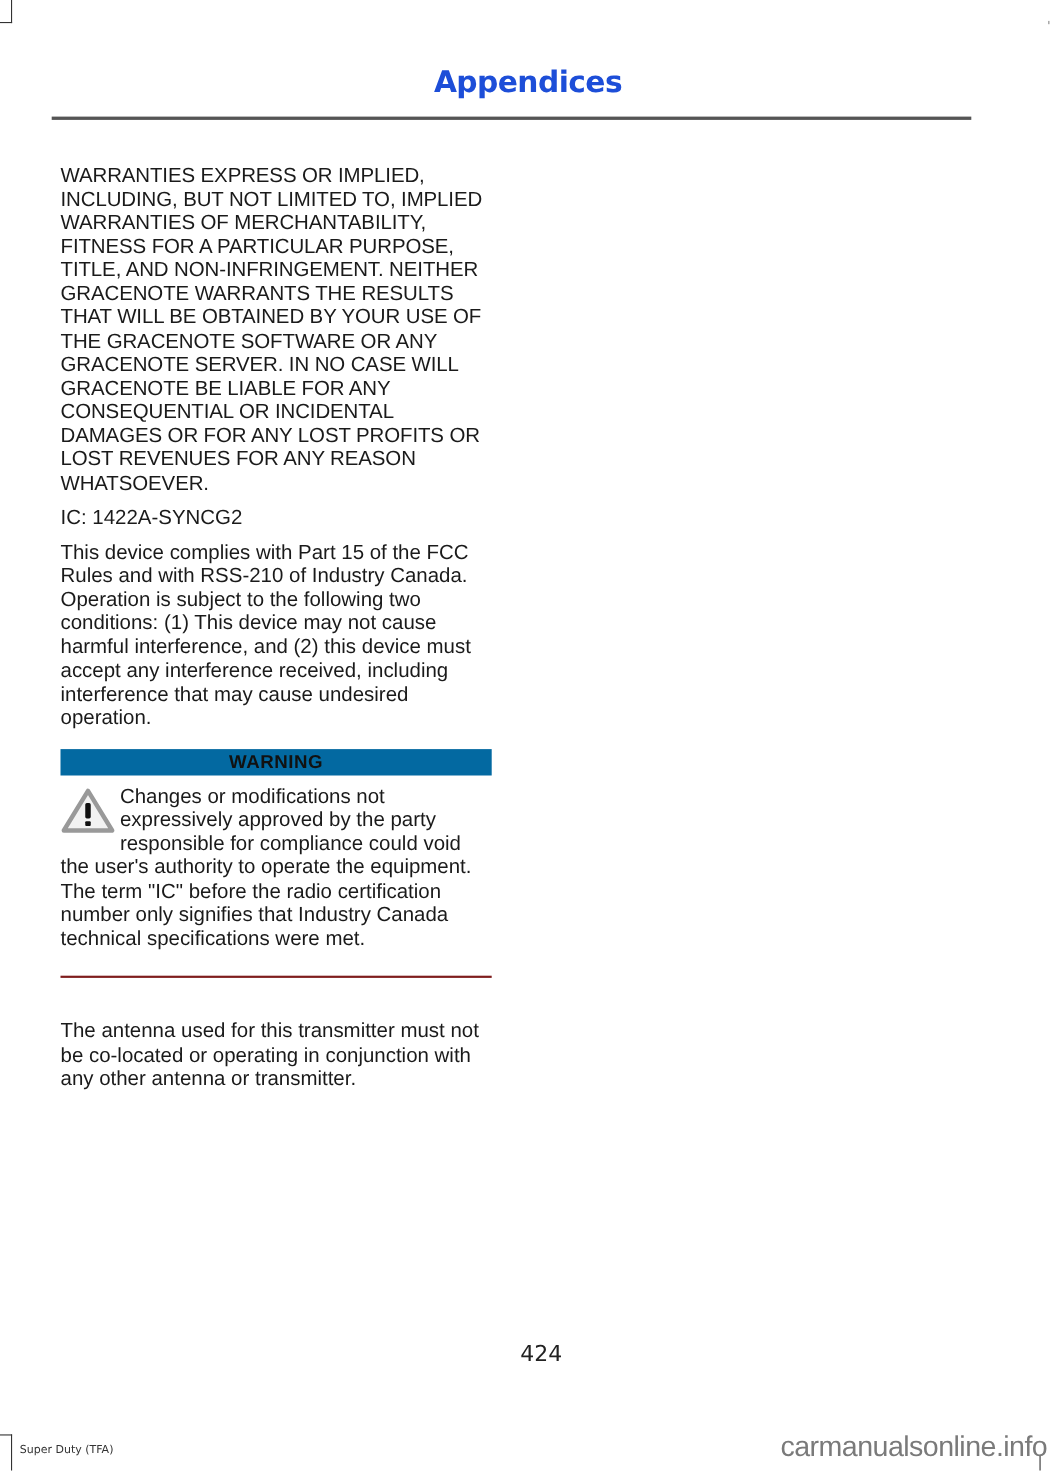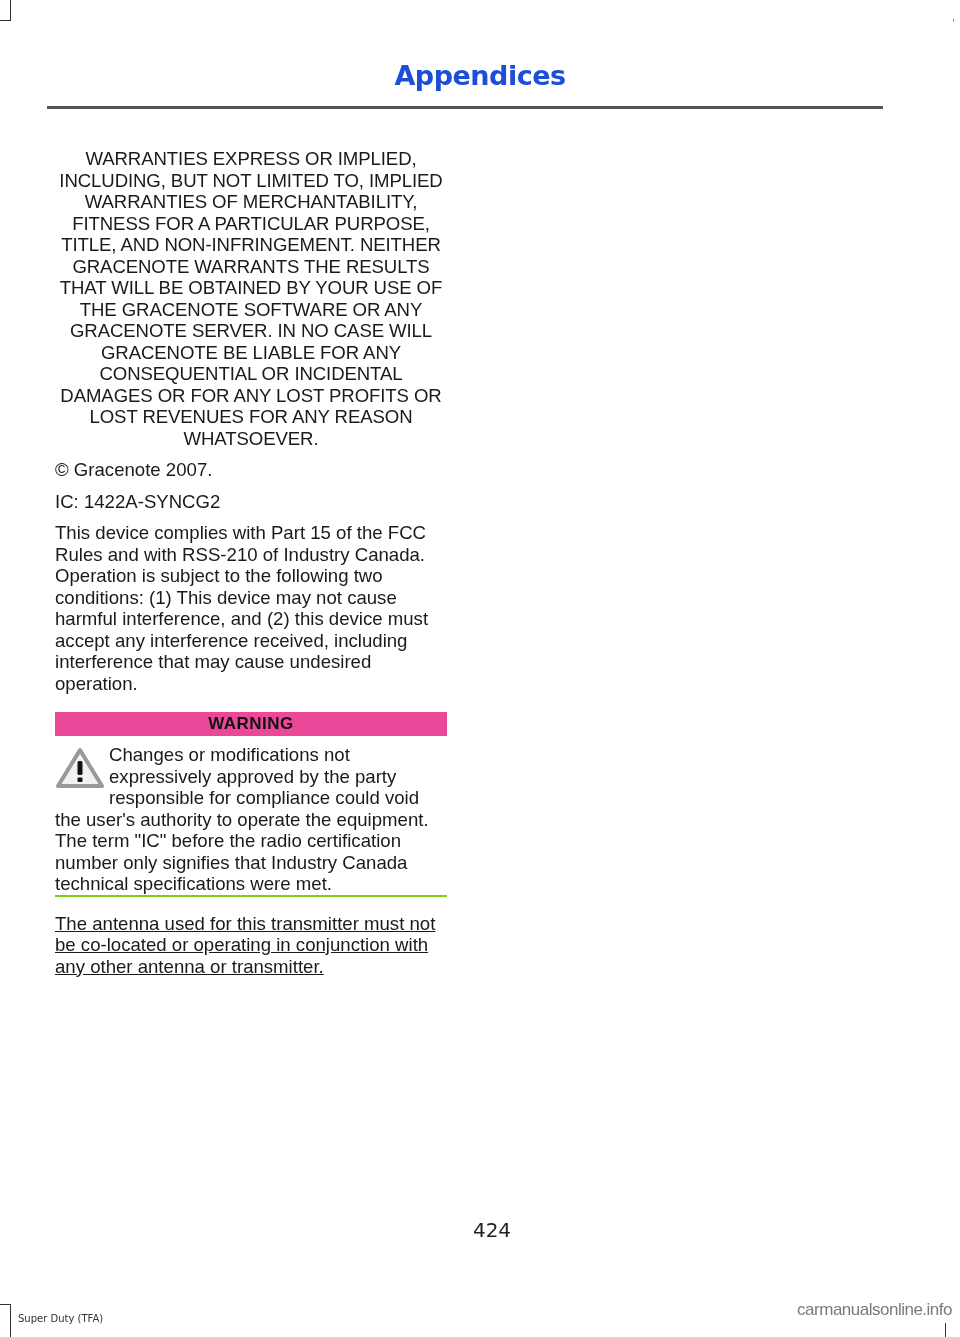--- a/index.html
+++ b/index.html
@@ -69,51 +69,49 @@
       width: 392px;
       font-size: 18.6px;
       line-height: 21.5px;
       color: #1a1a1a;
     }
     .para {
       margin: 0 0 10px 0;
     }
     .para.upper {
       letter-spacing: -0.1px;
-      text-align: center;
     }
     .warning-header {
       margin-top: 18px;
-      background: #ec4899;
+      background: #0369a1;
       height: 24px;
       line-height: 24px;
       text-align: center;
       font-weight: bold;
       font-size: 17px;
       letter-spacing: 0.5px;
       color: #111;
     }
     .warning-body {
       position: relative;
       padding-top: 8px;
-      padding-bottom: 0;
-      border-bottom: 2px solid #84cc16;
+      padding-bottom: 24px;
+      border-bottom: 2px solid #7f1d1d;
     }
     .warning-icon {
       float: left;
       width: 50px;
       height: 42px;
       margin: 3px 4px 0 0;
     }
     .warning-text {
       margin: 0;
     }
     .antenna {
-      margin-top: 16px;
-      text-decoration: underline;
+      margin-top: 37px;
     }
     .page-number {
       position: absolute;
       top: 1218px;
       left: 12px;
       width: 100%;
       text-align: center;
       font-family: "DejaVu Sans", sans-serif;
       font-size: 20px;
       color: #222;
@@ -124,39 +122,38 @@
       left: 18px;
       font-family: "DejaVu Sans", sans-serif;
       font-size: 10px;
       color: #333;
     }
     .watermark {
       position: absolute;
       top: 1300px;
       right: 8px;
       font-family: "Liberation Sans", sans-serif;
-      font-size: 17px;
+      font-size: 26px;
       color: #7a7a7a;
       letter-spacing: -0.5px;
     }
   </style>
 </head>
 <body>
 
 <div class="crop-tl"></div>
 <div class="crop-tr"></div>
 <div class="crop-bl"></div>
 <div class="crop-br"></div>
 
 <div class="header-title">Appendices</div>
 <div class="header-rule"></div>
 
 <div class="column">
   <p class="para upper">WARRANTIES EXPRESS OR IMPLIED, INCLUDING, BUT NOT LIMITED TO, IMPLIED WARRANTIES OF MERCHANTABILITY, FITNESS FOR A PARTICULAR PURPOSE, TITLE, AND NON-INFRINGEMENT. NEITHER GRACENOTE WARRANTS THE RESULTS THAT WILL BE OBTAINED BY YOUR USE OF THE GRACENOTE SOFTWARE OR ANY GRACENOTE SERVER. IN NO CASE WILL GRACENOTE BE LIABLE FOR ANY CONSEQUENTIAL OR INCIDENTAL DAMAGES OR FOR ANY LOST PROFITS OR LOST REVENUES FOR ANY REASON WHATSOEVER.</p>
-  <p class="para">© Gracenote 2007.</p>
   <p class="para">IC: 1422A-SYNCG2</p>
   <p class="para">This device complies with Part 15 of the FCC Rules and with RSS-210 of Industry Canada. Operation is subject to the following two conditions: (1) This device may not cause harmful interference, and (2) this device must accept any interference received, including interference that may cause undesired operation.</p>
 
   <div class="warning-box">
     <div class="warning-header">WARNING</div>
     <div class="warning-body">
       <span class="warning-icon">
         <svg width="50" height="42" viewBox="0 0 50 42">
           <polygon points="25,3 47,39 3,39" fill="#f2f2f2" stroke="#999" stroke-width="4" stroke-linejoin="round"></polygon>
           <rect x="22.5" y="14" width="5" height="14" rx="1.5" fill="#111"></rect>

